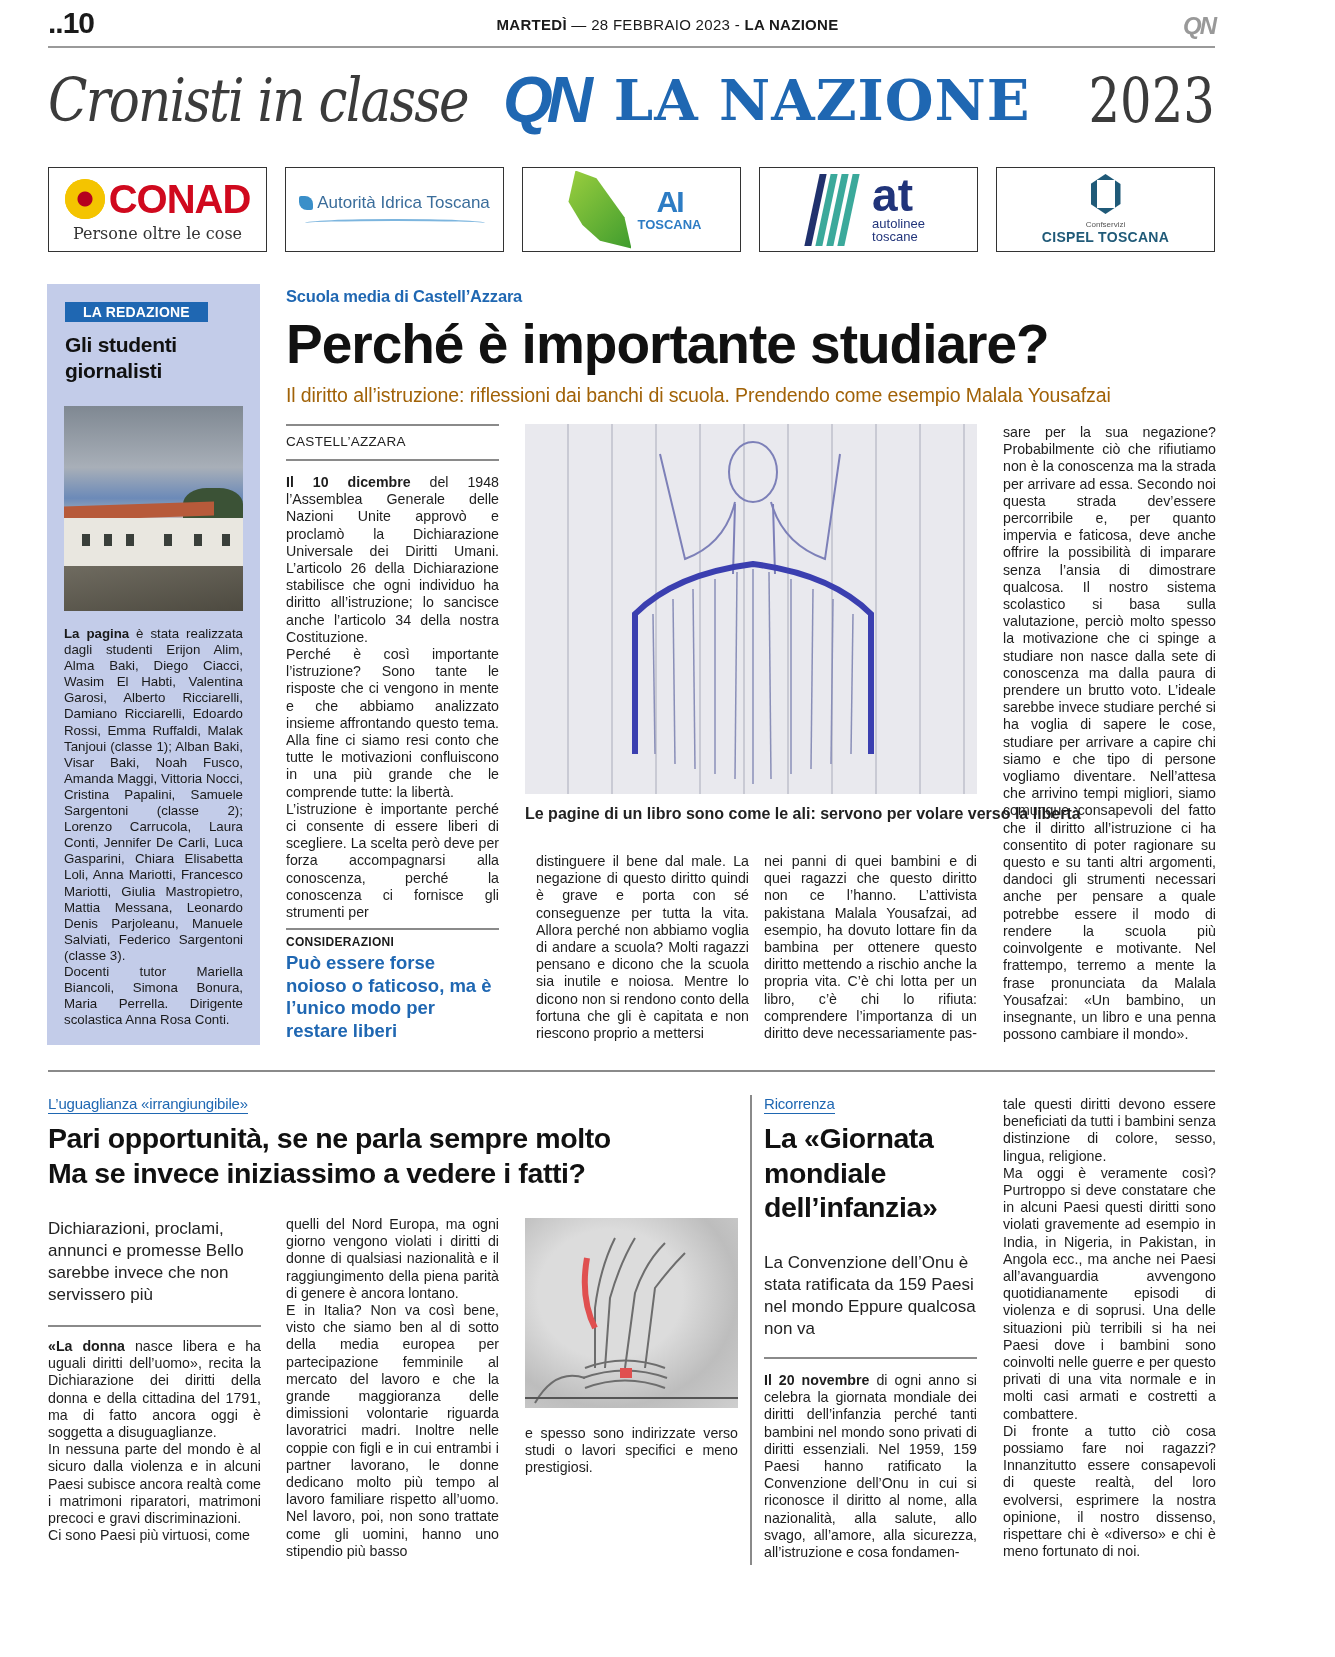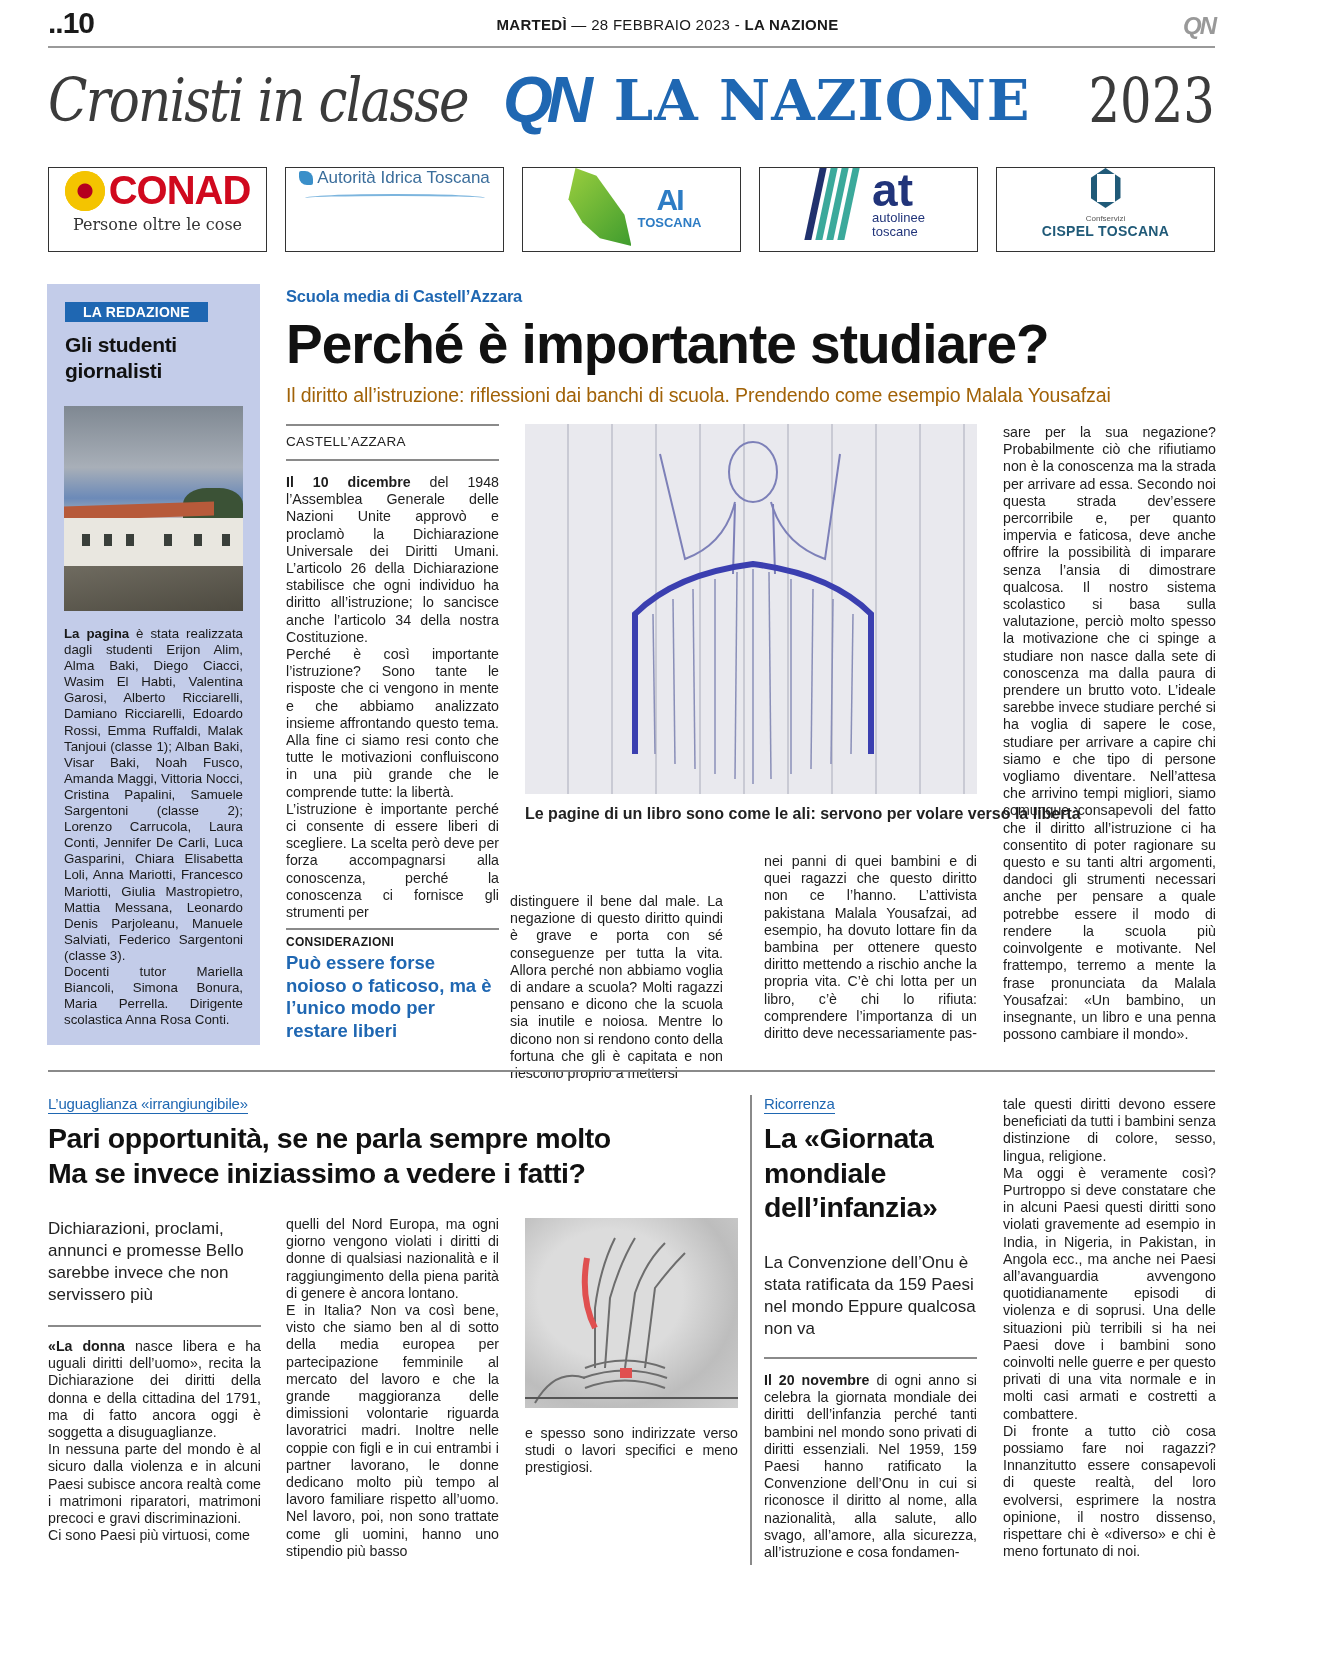--- a/index.html
+++ b/index.html
@@ -15,21 +15,21 @@
   .top-rule { left: 48px; right: 120px; top: 46px; height: 2px; background: #9a9a9a; }
 
   .banner { left: 48px; top: 60px; width: 1167px; height: 80px; display: flex; align-items: center; justify-content: space-between; }
   .cronisti { font-family: "DejaVu Serif", serif; font-size: 60px; color: #3b3b3b; font-style: italic; letter-spacing: -2px; transform: scaleX(0.86); transform-origin: left center; white-space: nowrap; }
   .qn-big { font-family: "Liberation Sans", sans-serif; font-size: 64px; font-weight: 900; color: #1f67b2; font-style: italic; letter-spacing: -6px; margin-left: -60px; }
   .lanazione { font-family: "DejaVu Serif", serif; font-size: 56px; font-weight: bold; color: #1f67b2; letter-spacing: 1px; }
   .year { font-family: "DejaVu Serif", serif; font-size: 62px; color: #3b3b3b; transform: scaleX(0.8); transform-origin: right center; }
 
   
   .sponsors { left: 48px; top: 167px; width: 1167px; height: 85px; display: flex; gap: 18px; }
-  .sponsor { flex: 1; border: 1.5px solid #333; display: flex; align-items: center; flex-direction: column; background: #fff; }
+  .sponsor { flex: 1; border: 1.5px solid #333; display: flex; align-items: center; justify-content: center; flex-direction: column; background: #fff; }
   .conad-row { display: flex; align-items: center; gap: 4px; }
   .daisy { width: 40px; height: 40px; border-radius: 50%; background: radial-gradient(circle, #b5001e 0 7px, #f4c400 8px); box-shadow: 0 0 0 3px #f4c400 inset; }
   .conad-word { font-size: 40px; font-weight: 900; color: #d0091e; letter-spacing: -1px; }
   .conad-tag { font-family: "DejaVu Serif", serif; font-size: 16px; color: #333; margin-top: 2px; }
   .ait { font-size: 17px; color: #3a6d9b; display: flex; align-items: center; gap: 4px; }
   .ait-shape { width: 14px; height: 14px; background: #3a8fc9; border-radius: 2px 8px 2px 8px; }
   .wave { width: 180px; height: 8px; border-top: 2px solid #7cb5de; border-radius: 50%; margin-top: 6px; }
   .ai-box { display: flex; align-items: center; gap: 6px; }
   .ai-map { width: 70px; height: 78px; background: linear-gradient(135deg, #9fd13f, #3f9c2e); clip-path: polygon(20% 0, 50% 10%, 70% 35%, 90% 60%, 100% 100%, 55% 90%, 30% 70%, 10% 40%); }
   .ai-text { display: flex; flex-direction: column; align-items: center; }
@@ -76,21 +76,21 @@
   .col1 { left: 286px; top: 474px; width: 213px; }
 
   .cons-rule { left: 286px; top: 928px; width: 213px; }
   .cons-label { left: 286px; top: 935px; font-size: 12px; font-weight: bold; letter-spacing: 0.3px; }
   .cons-quote { left: 286px; top: 952px; width: 213px; font-size: 18.5px; line-height: 22.6px; font-weight: bold; color: #1f67b2; }
 
   .book-img { left: 525px; top: 424px; width: 452px; height: 370px; overflow: hidden;
     background: repeating-linear-gradient(90deg, #e9e9ee 0 42px, #c9cad4 42px 44px); }
   .book-img svg { position: absolute; left: 0; top: 0; }
   .caption { left: 525px; top: 805px; font-size: 16px; font-weight: bold; color: #222; white-space: nowrap; }
-  .col2 { left: 510px; top: 853px; width: 213px; margin-top: 40px; }
+  .col2 { left: 536px; top: 853px; width: 213px; }
   .col3 { left: 764px; top: 853px; width: 213px; }
   .col4 { left: 1003px; top: 424px; width: 213px; }
 
   .mid-rule { left: 48px; top: 1070px; width: 1167px; height: 2px; background: #8a8a8a; }
 
   
   .kicker-ul { border-bottom: 1px solid #1f67b2; padding-bottom: 1px; font-weight: normal; font-size: 15px; }
   .b1-kicker { left: 48px; top: 1095px; }
   .b1-title { left: 48px; top: 1121px; font-size: 28.5px; line-height: 34.5px; font-weight: bold; color: #111; white-space: nowrap; letter-spacing: -0.4px; }
   .b1-sub { left: 48px; top: 1218px; width: 213px; font-size: 17px; line-height: 22px; color: #222; }

